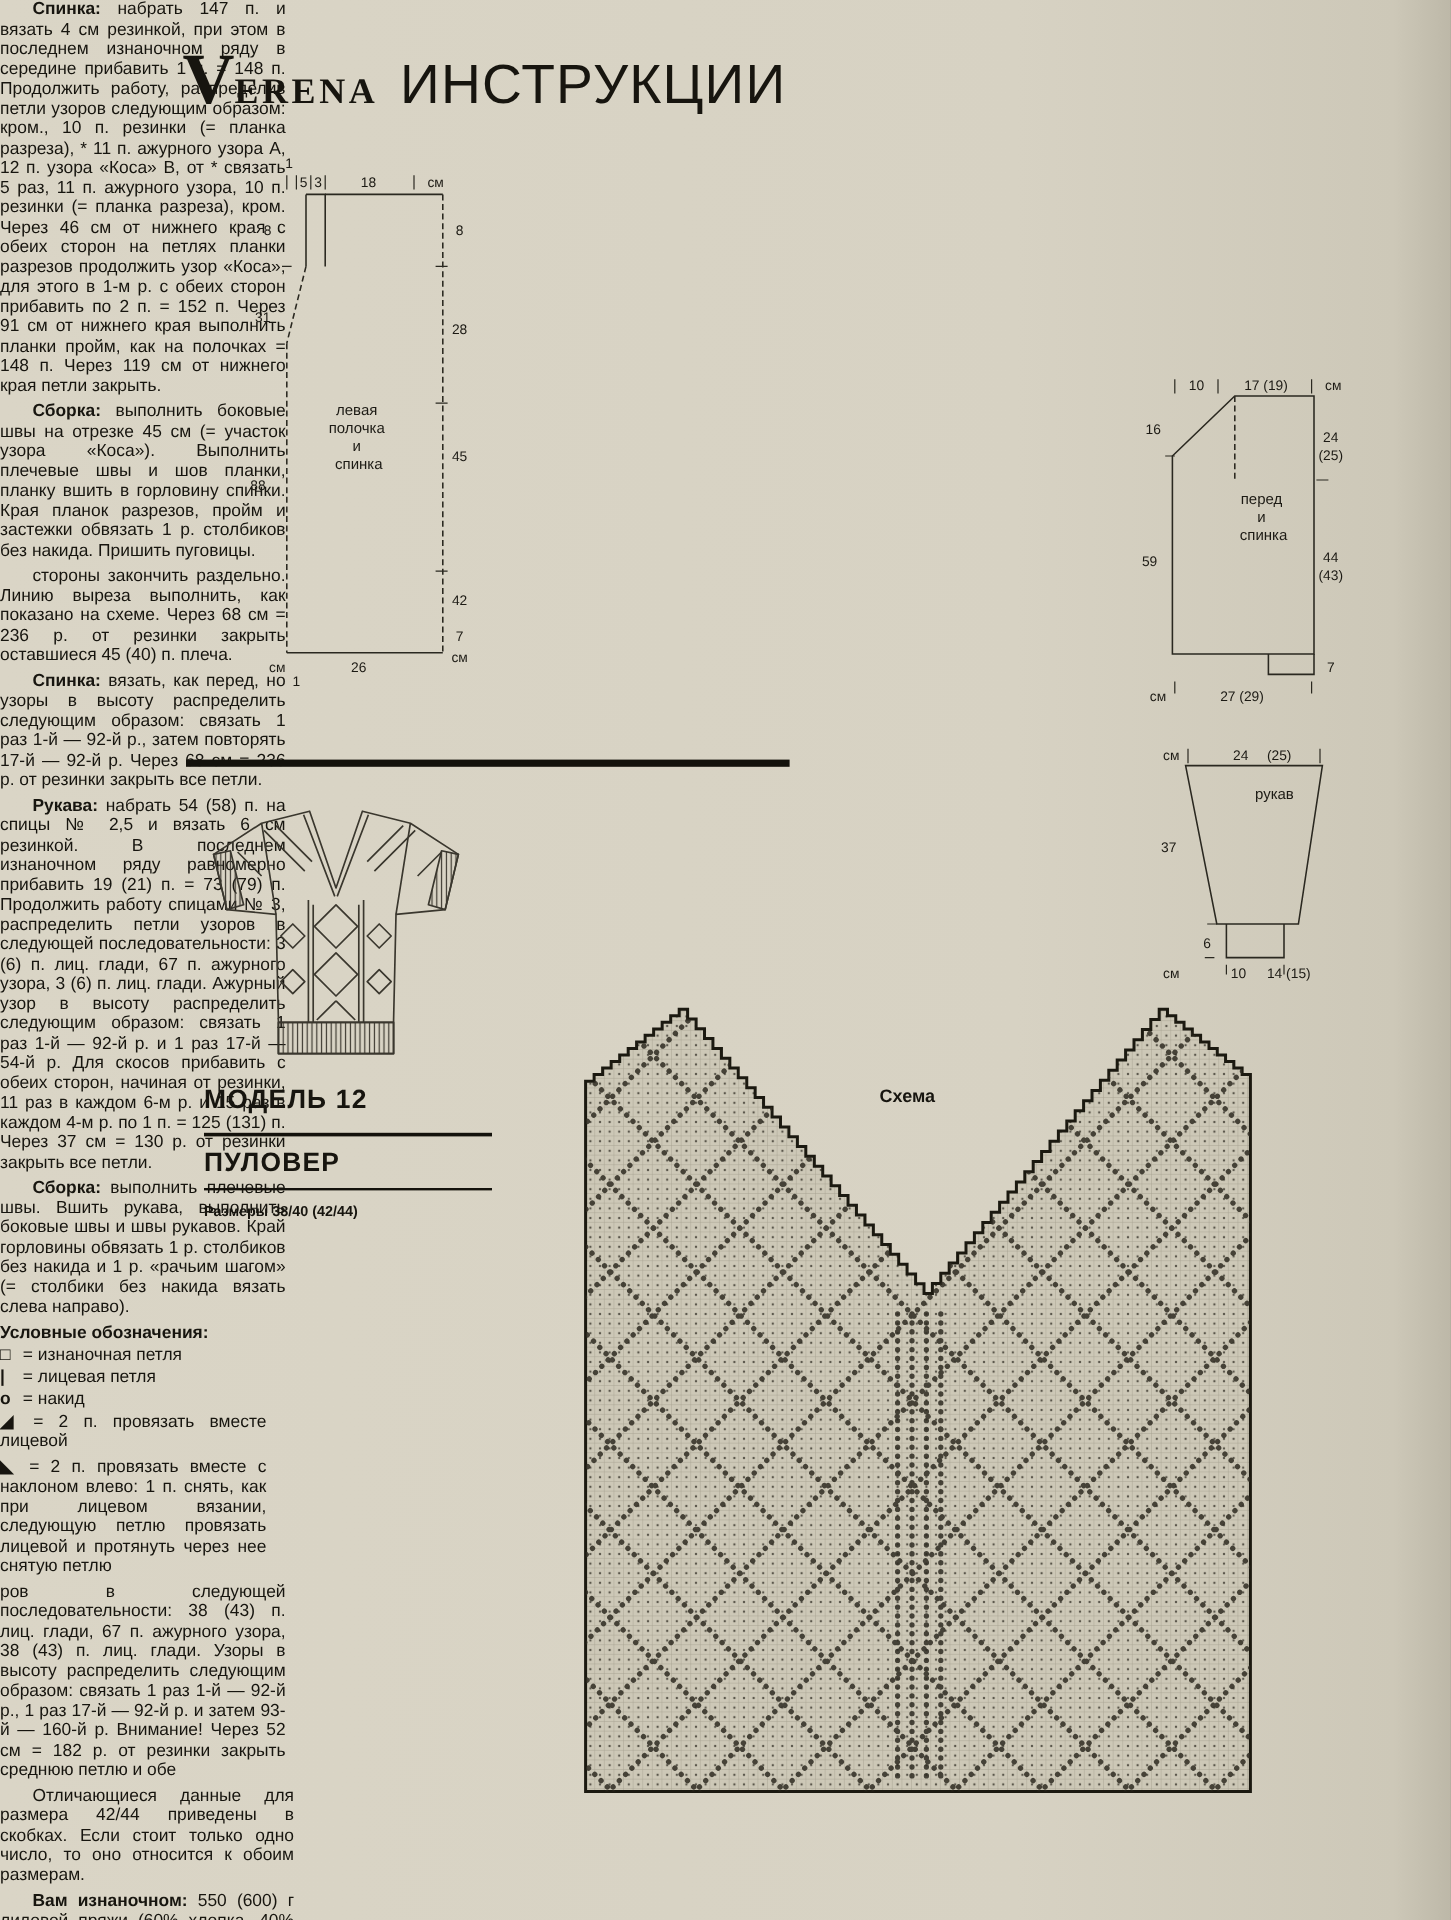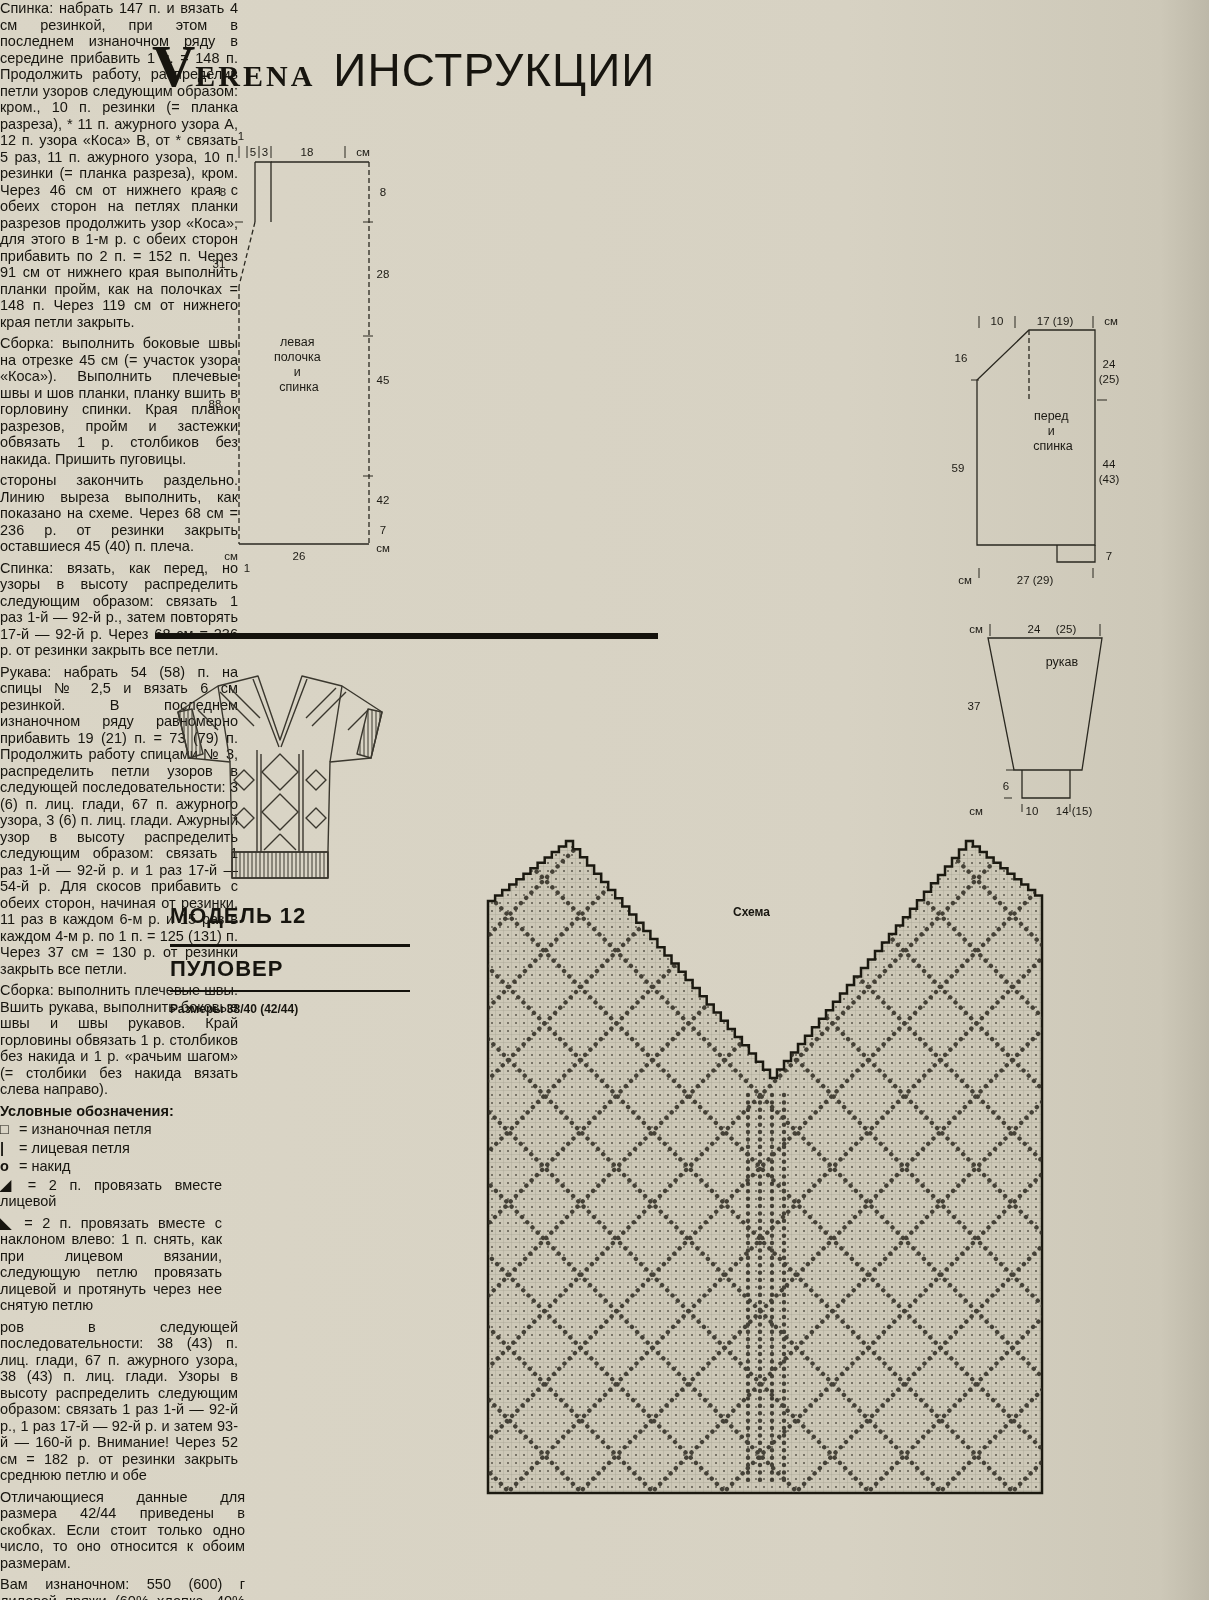--- a/index.html
+++ b/index.html
@@ -7,28 +7,28 @@
     position:relative;width:1209px;height:1600px;margin:0 auto;
     background:linear-gradient(90deg,#dad5c6 0%,#d7d2c3 70%,#cdc8b8 96%,#bdb8a8 100%);
     font-family:"Liberation Sans",sans-serif;color:#17150f;overflow:hidden;
   }
   .abs{position:absolute;}
   .header{display:flex;align-items:baseline;}
   .brand-v{font-family:"Liberation Serif",serif;font-weight:bold;font-size:60px;line-height:1;}
   .brand-rest{font-family:"Liberation Serif",serif;font-weight:bold;font-size:30px;letter-spacing:3px;line-height:1;}
   .header-title{font-weight:normal;font-size:46px;letter-spacing:1px;margin-left:18px;line-height:1;}
   .col p{margin:0 0 5px 0;text-align:justify;font-size:14.5px;line-height:16.5px;}
-  .lead{font-weight:normal;}
+  .lead{font-weight:bold;padding-left:27px;}
   .legend-line{margin:0 0 2px 0 !important;text-align:left;}
   .sym{font-weight:bold;display:inline-block;min-width:15px;}
   .bar{position:absolute;background:#14120c;}
   .model-title{font-weight:bold;font-size:22px;letter-spacing:1px;}
   .model-subtitle{font-weight:bold;font-size:22px;letter-spacing:1px;}
   .model-sizes{font-weight:bold;font-size:12px;}
-  .chart-label{font-weight:bold;font-size:12px;}
+  .chart-label{font-weight:bold;font-size:15px;}
   svg text{font-family:"Liberation Sans",sans-serif;font-size:11.5px;fill:#1c1a14;}
   svg .lbl{font-size:12.5px;}
   .sch path,.sch line,.sch polyline{stroke:#2a2820;stroke-width:1.3;fill:none;}
   .sch .dash{stroke-dasharray:5 3;}
   .sch .tick{stroke-width:1;}
 </style>
 </head>
 <body>
 
 <div class="page">

